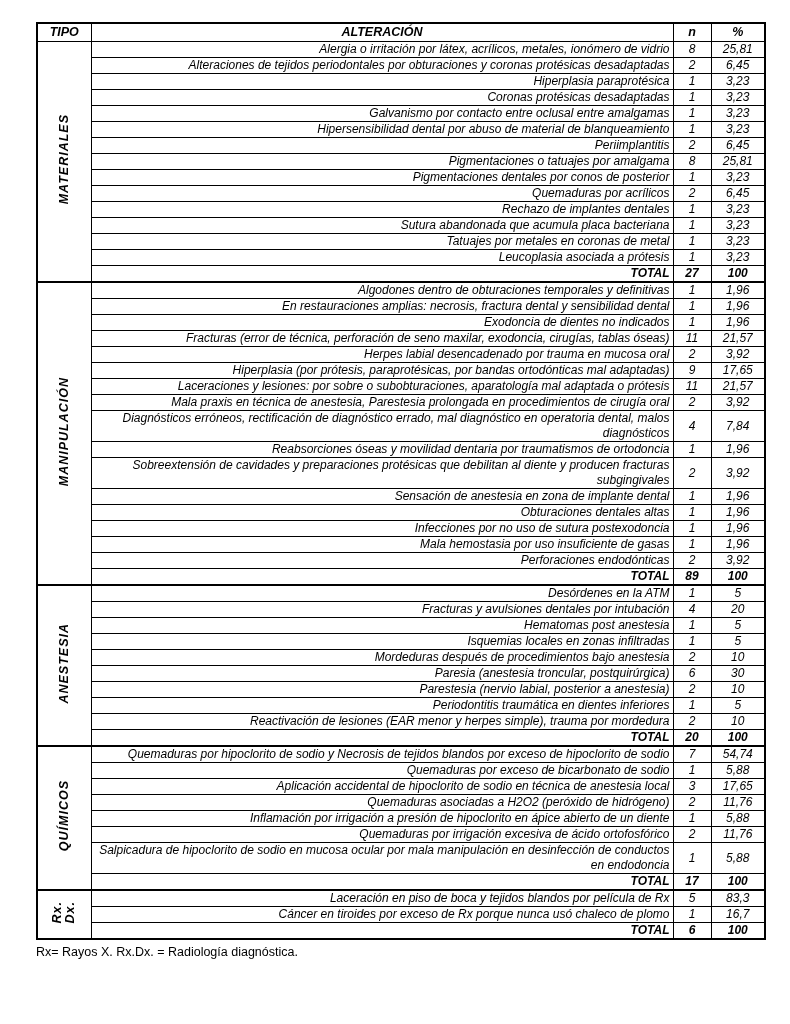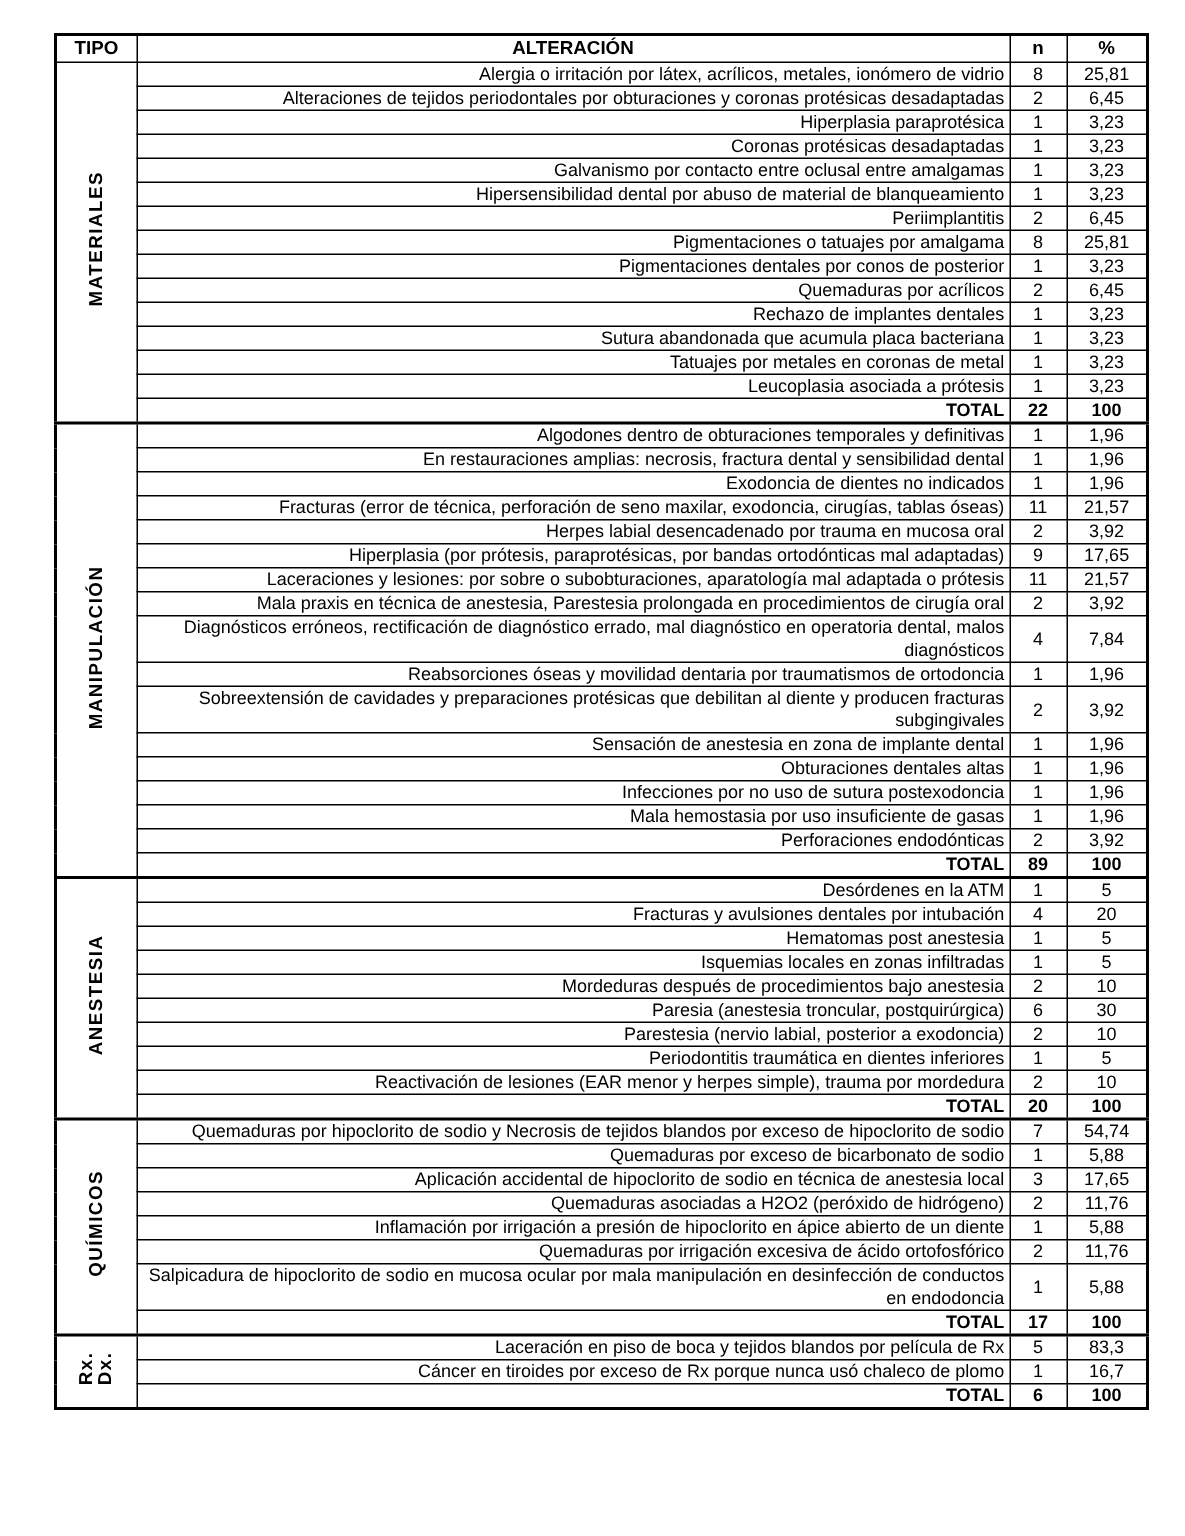--- a/index.html
+++ b/index.html
@@ -16,20 +16,21 @@
 
   .title { margin: 0 0 15px 0; font-size: 13px; }
   .cap-label { font-weight: bold; }
   .cap-text { margin-left: 4px; }
 
   table {
     border-collapse: collapse;
     border: 2px solid #000;
     table-layout: fixed;
     width: 728px;
+    font-style: italic;
   }
   td {
     border: 1px solid #000;
     padding: 0 3px;
     font-size: 12px;
     line-height: 15px;
     vertical-align: middle;
     overflow: hidden;
   }
   thead td {
@@ -148,21 +149,21 @@
           <td class="n-cell">1</td>
           <td class="pct-cell">3,23</td>
         </tr>
         <tr>
           <td class="alt-cell">Leucoplasia asociada a prótesis</td>
           <td class="n-cell">1</td>
           <td class="pct-cell">3,23</td>
         </tr>
         <tr class="total-row section-end">
           <td class="alt-cell">TOTAL</td>
-          <td class="n-cell">22</td>
+          <td class="n-cell">27</td>
           <td class="pct-cell">100</td>
         </tr>
         <tr>
           <td class="tipo-cell" rowspan="17"><span class="vertical-label">MANIPULACIÓN</span></td>
           <td class="alt-cell">Algodones dentro de obturaciones temporales y definitivas</td>
           <td class="n-cell">1</td>
           <td class="pct-cell">1,96</td>
         </tr>
         <tr>
           <td class="alt-cell">En restauraciones amplias: necrosis, fractura dental y sensibilidad dental</td>
@@ -269,21 +270,21 @@
           <td class="alt-cell">Mordeduras después de procedimientos bajo anestesia</td>
           <td class="n-cell">2</td>
           <td class="pct-cell">10</td>
         </tr>
         <tr>
           <td class="alt-cell">Paresia (anestesia troncular, postquirúrgica)</td>
           <td class="n-cell">6</td>
           <td class="pct-cell">30</td>
         </tr>
         <tr>
-          <td class="alt-cell">Parestesia (nervio labial, posterior a exodoncia)</td>
+          <td class="alt-cell">Parestesia (nervio labial, posterior a anestesia)</td>
           <td class="n-cell">2</td>
           <td class="pct-cell">10</td>
         </tr>
         <tr>
           <td class="alt-cell">Periodontitis traumática en dientes inferiores</td>
           <td class="n-cell">1</td>
           <td class="pct-cell">5</td>
         </tr>
         <tr>
           <td class="alt-cell">Reactivación de lesiones (EAR menor y herpes simple), trauma por mordedura</td>
@@ -349,13 +350,14 @@
           <td class="pct-cell">16,7</td>
         </tr>
         <tr class="total-row section-end">
           <td class="alt-cell">TOTAL</td>
           <td class="n-cell">6</td>
           <td class="pct-cell">100</td>
         </tr>
       </tbody>
   </table>
 
+  <p class="footnote">Rx= Rayos X. Rx.Dx. = Radiología diagnóstica.</p>
 </div>
 
 </body></html>

